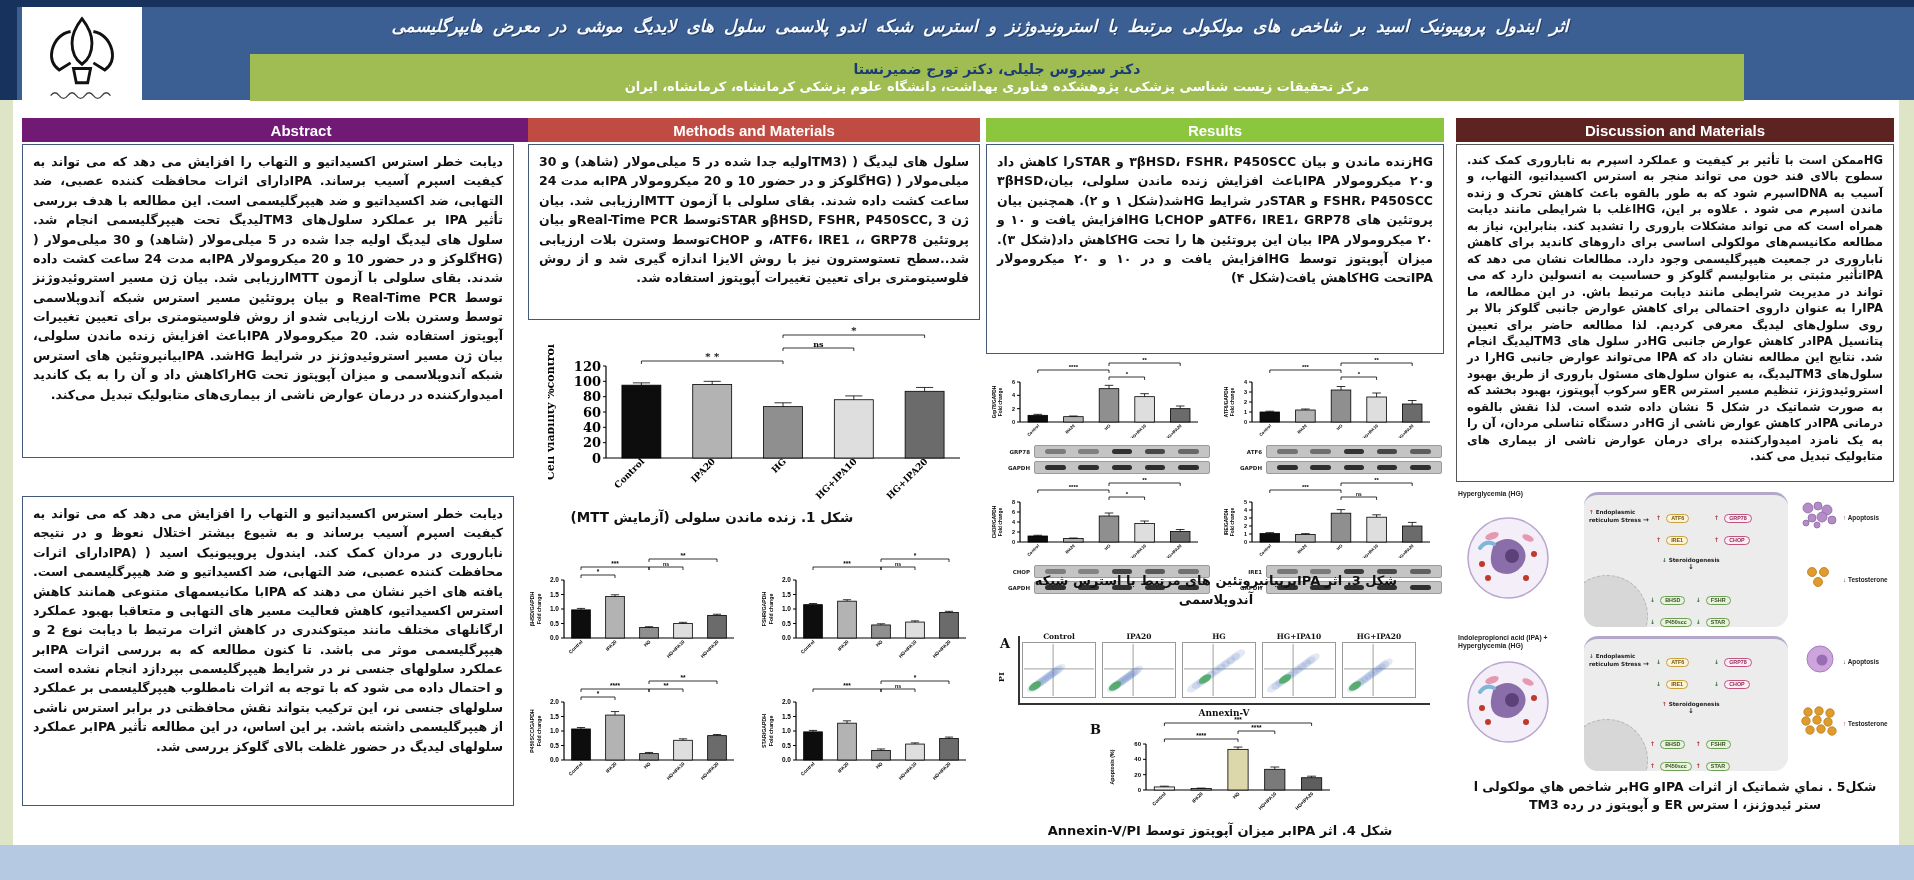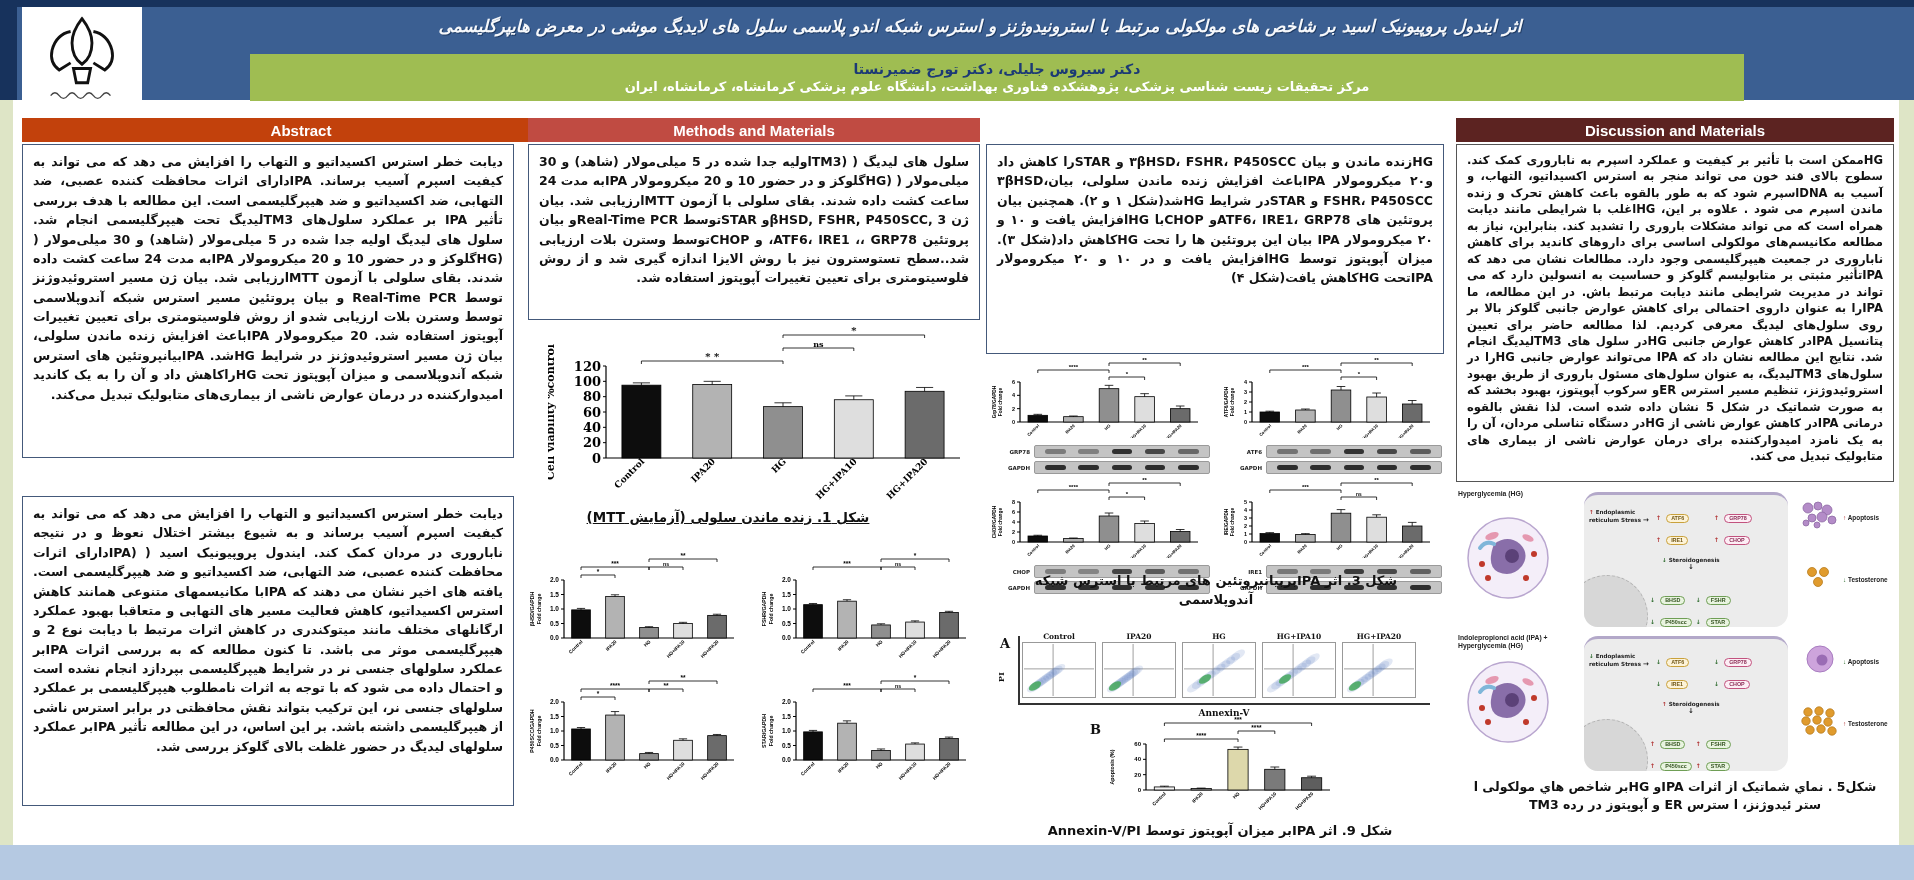--- a/index.html
+++ b/index.html
@@ -6,21 +6,21 @@
   .poster{position:relative;width:1914px;height:880px;background:#ffffff;overflow:hidden;
           font-family:"DejaVu Sans",sans-serif;}
   
   .top-band{position:absolute;top:0;left:0;width:1914px;height:100px;background:#3b5f92;}
   .top-accent{position:absolute;top:0;left:0;width:1914px;height:7px;background:#17325c;}
   .left-accent{position:absolute;top:0;left:0;width:17px;height:100px;background:#17325c;}
   .logo-card{position:absolute;top:7px;left:22px;width:120px;height:106px;background:#fff;
              display:flex;flex-direction:column;align-items:center;justify-content:center;z-index:3;}
   .poster-title{position:absolute;top:16px;left:270px;width:1420px;text-align:center;
       direction:rtl;color:#f6f8fb;font-size:17px;font-weight:bold;font-style:italic;
-      text-shadow:1px 1px 0 #1e3a63;}
+      text-shadow:1px 1px 0 #1e3a63;font-family:Liberation Mono, monospace;}
   .author-band{position:absolute;top:54px;left:250px;width:1494px;height:47px;background:#9fbd52;
       display:flex;flex-direction:column;align-items:center;justify-content:center;z-index:2;}
   .authors{direction:rtl;color:#1c3a75;font-size:14px;font-weight:bold;line-height:1.35;}
   .affiliation{direction:rtl;color:#ffffff;font-size:13px;font-weight:bold;line-height:1.3;}
   
   .side-strip{position:absolute;top:100px;height:745px;background:#dee5c6;}
   .side-strip.l{left:0;width:13px;} .side-strip.r{right:0;width:15px;}
   .bottom-strip{position:absolute;top:845px;left:0;width:1914px;height:35px;background:#b5c9e2;}
   
   .sec-header{position:absolute;height:24px;display:flex;align-items:center;justify-content:center;
@@ -99,21 +99,21 @@
 
   <div class="author-band" style="background: rgb(159, 189, 82);">
     <div class="authors">دکتر سیروس جلیلی، دکتر تورج ضمیرنستا</div>
     <div class="affiliation">مرکز تحقیقات زیست شناسی پزشکی، پژوهشکده فناوری بهداشت، دانشگاه علوم پزشکی کرمانشاه، کرمانشاه، ایران</div>
   </div>
 
   <div class="side-strip l"></div>
   <div class="side-strip r"></div>
   <div class="bottom-strip"></div>
 
-  <div class="sec-header" style="left: 22px; top: 118px; width: 558px; background: #c2410c; text-align: center;">
+  <div class="sec-header" style="left: 22px; top: 118px; width: 558px; background: #701a75; text-align: center;">
     <span>Abstract</span>
   </div>
   <div class="sec-box" style="left:22px;top:144px;width:492px;height:314px;">دیابت خطر استرس اکسیداتیو و التهاب را افزایش می دهد که می تواند به کیفیت اسپرم آسیب برساند. IPAدارای اثرات محافظت کننده عصبی، ضد التهابی، ضد اکسیداتیو و ضد هیپرگلیسمی است. این مطالعه با هدف بررسی تأثیر IPA بر عملکرد سلول‌های TM3لیدیگ تحت هیپرگلیسمی انجام شد. سلول های لیدیگ اولیه جدا شده در 5 میلی‌مولار (شاهد) و 30 میلی‌مولار ( (HGگلوکز و در حضور 10 و 20 میکرومولار IPAبه مدت 24 ساعت کشت داده شدند. بقای سلولی با آزمون MTTارزیابی شد. بیان ژن مسیر استروئیدوژنز توسط Real-Time PCR و بیان پروتئین مسیر استرس شبکه آندوپلاسمی توسط وسترن بلات ارزیابی شدو از روش فلوسیتومتری برای تعیین تغییرات آپوپتوز استفاده شد. 20 میکرومولار IPAباعث افزایش زنده ماندن سلولی، بیان ژن مسیر استروئیدوژنز در شرایط HGشد. IPAبیانپروتئین های استرس شبکه آندوپلاسمی و میزان آپوپتوز تحت HGراکاهش داد و آن را به یک کاندید امیدوارکننده در درمان عوارض ناشی از بیماری‌های متابولیک تبدیل می‌کند.</div>
 
   <div class="sec-box" style="left:22px;top:496px;width:492px;height:310px;">دیابت خطر استرس اکسیداتیو و التهاب را افزایش می دهد که می تواند به کیفیت اسپرم آسیب برساند و به شیوع بیشتر اختلال نعوظ و در نتیجه ناباروری در مردان کمک کند. ایندول پروپیونیک اسید ( (IPAدارای اثرات محافظت کننده عصبی، ضد التهابی، ضد اکسیداتیو و ضد هیپرگلیسمی است. یافته های اخیر نشان می دهند که IPAبا مکانیسمهای متنوعی همانند کاهش استرس اکسیداتیو، کاهش فعالیت مسیر های التهابی و متعاقبا بهبود عملکرد ارگانلهای مختلف مانند میتوکندری در کاهش اثرات مرتبط با دیابت نوع 2 و هیپرگلیسمی موثر می باشد. تا کنون مطالعه که به بررسی اثرات IPAبر عملکرد سلولهای جنسی نر در شرایط هیپرگلیسمی بپردازد انجام نشده است و احتمال داده می شود که با توجه به اثرات نامطلوب هیپرگلیسمی بر عملکرد سلولهای جنسی نر، این ترکیب بتواند نقش محافظتی در برابر استرس ناشی از هیپرگلیسمی داشته باشد. بر این اساس، در این مطالعه تأثیر IPAبر عملکرد سلولهای لیدیگ در حضور غلظت بالای گلوکز بررسی شد.</div>
 
   <div class="sec-header" style="left: 528px; top: 118px; width: 452px; background: rgb(192, 75, 66);">
     <span>Methods and Materials</span>
   </div>
   <div class="sec-box" style="left:528px;top:144px;width:452px;height:176px;">سلول های لیدیگ ( (TM3اولیه جدا شده در 5 میلی‌مولار (شاهد) و 30 میلی‌مولار ( (HGگلوکز و در حضور 10 و 20 میکرومولار IPAبه مدت 24 ساعت کشت داده شدند. بقای سلولی با آزمون MTTارزیابی شد. بیان ژن βHSD, FSHR, P450SCC, 3و STARتوسط Real-Time PCRو بیان پروتئین ATF6، IRE1 ،، GRP78، و CHOPتوسط وسترن بلات ارزیابی شد..سطح تستوسترون نیز با روش الایزا اندازه گیری شد و از روش فلوسیتومتری برای تعیین تغییرات آپوپتوز استفاده شد.</div>
@@ -156,21 +156,21 @@
         <line x1="368.03319999999997" y1="63.46666666666666" x2="385.16679999999997" y2="63.46666666666666" stroke="#000" stroke-width="0.8"></line>
         <text x="0" y="0" text-anchor="end" font-size="9" font-weight="bold" transform="translate(380.2,138) rotate(-45)" style="font-family:&quot;DejaVu Serif&quot;,serif">HG+IPA20</text>
         <path d="M 93.4 40 L 93.4 37 L 235 37 L 235 40" fill="none" stroke="#000" stroke-width="0.8"></path>
         <text x="164.2" y="35.5" text-anchor="middle" font-size="10" font-weight="bold" style="font-family:&quot;DejaVu Serif&quot;,serif">* *</text>
         <path d="M 235 27 L 235 24 L 305.79999999999995 24 L 305.79999999999995 27" fill="none" stroke="#000" stroke-width="0.8"></path>
         <text x="270.4" y="22.5" text-anchor="middle" font-size="8" font-weight="bold" style="font-family:&quot;DejaVu Serif&quot;,serif">ns</text>
         <path d="M 235 14 L 235 11 L 376.59999999999997 11 L 376.59999999999997 14" fill="none" stroke="#000" stroke-width="0.8"></path>
         <text x="305.79999999999995" y="9.5" text-anchor="middle" font-size="10" font-weight="bold" style="font-family:&quot;DejaVu Serif&quot;,serif">*</text>
         <text x="0" y="0" text-anchor="middle" font-size="11" font-weight="bold" transform="translate(6,88) rotate(-90)" style="font-family:&quot;DejaVu Serif&quot;,serif">Cell viability %control</text>
       </svg></div>
-  <div class="caption" style="left:568px;top:508px;width:320px;text-decoration:underline;">شکل 1. زنده ماندن سلولی (آزمایش MTT)</div>
+  <div class="caption" style="left:552px;top:508px;width:320px;">شکل 1. زنده ماندن سلولی (آزمایش MTT)</div>
 
   <div class="fig grid2" style="left:528px;top:552px;width:452px;">
     <div><svg width="214" height="114" viewBox="0 0 214 114">
           <line x1="36" y1="28" x2="36" y2="86" stroke="#000" stroke-width="1.2"></line>
           <line x1="36" y1="86" x2="206" y2="86" stroke="#000" stroke-width="1.2"></line>
           <line x1="33" y1="86" x2="36" y2="86" stroke="#000" stroke-width="1"></line>
           <text x="31" y="88.34" text-anchor="end" font-size="6.5" font-weight="bold" style="font-family:&quot;Liberation Sans&quot;,&quot;DejaVu Sans&quot;,sans-serif">0.0</text>
           <line x1="33" y1="71.5" x2="36" y2="71.5" stroke="#000" stroke-width="1"></line>
           <text x="31" y="73.84" text-anchor="end" font-size="6.5" font-weight="bold" style="font-family:&quot;Liberation Sans&quot;,&quot;DejaVu Sans&quot;,sans-serif">0.5</text>
           <line x1="33" y1="57" x2="36" y2="57" stroke="#000" stroke-width="1"></line>
@@ -333,20 +333,23 @@
           <text x="87" y="13.5" text-anchor="middle" font-size="6.5" font-weight="bold" style="font-family:&quot;Liberation Sans&quot;,&quot;DejaVu Sans&quot;,sans-serif">***</text>
           <path d="M 121 18 L 121 15 L 155 15 L 155 18" fill="none" stroke="#000" stroke-width="0.8"></path>
           <text x="138" y="13.5" text-anchor="middle" font-size="5.2" font-weight="bold" style="font-family:&quot;Liberation Sans&quot;,&quot;DejaVu Sans&quot;,sans-serif">ns</text>
           <path d="M 121 10 L 121 7 L 189 7 L 189 10" fill="none" stroke="#000" stroke-width="0.8"></path>
           <text x="155" y="5.5" text-anchor="middle" font-size="6.5" font-weight="bold" style="font-family:&quot;Liberation Sans&quot;,&quot;DejaVu Sans&quot;,sans-serif">*</text>
           <text x="0" y="0" text-anchor="middle" font-size="5.2" font-weight="bold" transform="translate(6,57) rotate(-90)" style="font-family:&quot;Liberation Sans&quot;,&quot;DejaVu Sans&quot;,sans-serif">STAR/GAPDH</text>
           <text x="0" y="0" text-anchor="middle" font-size="5.2" font-weight="bold" transform="translate(12.7,57) rotate(-90)" style="font-family:&quot;Liberation Sans&quot;,&quot;DejaVu Sans&quot;,sans-serif">Fold change</text>
         </svg></div>
   </div>
 
+  <div class="sec-header" style="left: 986px; top: 118px; width: 458px; background: rgb(140, 198, 62);">
+    <span>Results</span>
+  </div>
   <div class="sec-box" style="left:986px;top:144px;width:458px;height:210px;">HGزنده ماندن و بیان ۳βHSD، FSHR، P450SCC و STARرا کاهش داد و۲۰ میکرومولار IPAباعث افزایش زنده ماندن سلولی، بیان۳βHSD، FSHR، P450SCC و STARدر شرایط HGشد(شکل ۱ و ۲). همچنین بیان پروتئین های ATF6، IRE1، GRP78و CHOPبا HGافزایش یافت و ۱۰ و ۲۰ میکرومولار IPA بیان این پروتئین ها را تحت HGکاهش داد(شکل ۳). میزان آپوپتوز توسط HGافزایش یافت و در ۱۰ و ۲۰ میکرومولار IPAتحت HGکاهش یافت(شکل ۴)</div>
 
   <div class="fig grid2" style="left:990px;top:358px;width:452px;row-gap:4px;">
     <div><svg width="216" height="80" viewBox="0 0 216 80">
           <line x1="30" y1="24" x2="30" y2="64" stroke="#000" stroke-width="1.2"></line>
           <line x1="30" y1="64" x2="208" y2="64" stroke="#000" stroke-width="1.2"></line>
           <line x1="27" y1="64" x2="30" y2="64" stroke="#000" stroke-width="1"></line>
           <text x="25" y="65.98" text-anchor="end" font-size="5.5" font-weight="bold" style="font-family:&quot;Liberation Sans&quot;,&quot;DejaVu Sans&quot;,sans-serif">0</text>
           <line x1="27" y1="50.66666666666667" x2="30" y2="50.66666666666667" stroke="#000" stroke-width="1"></line>
           <text x="25" y="52.64666666666667" text-anchor="end" font-size="5.5" font-weight="bold" style="font-family:&quot;Liberation Sans&quot;,&quot;DejaVu Sans&quot;,sans-serif">2</text>
@@ -722,21 +725,21 @@
         <line x1="199.1472" y1="60.199999999999996" x2="208.0528" y2="60.199999999999996" stroke="#000" stroke-width="0.8"></line>
         <text x="0" y="0" text-anchor="end" font-size="4.8" font-weight="bold" transform="translate(205.51999999999998,78) rotate(-45)" style="font-family:&quot;Liberation Sans&quot;,&quot;DejaVu Sans&quot;,sans-serif">HG+IPA20</text>
         <path d="M 56.4 26 L 56.4 23 L 130 23 L 130 26" fill="none" stroke="#000" stroke-width="0.8"></path>
         <text x="93.2" y="21.5" text-anchor="middle" font-size="6.5" font-weight="bold" style="font-family:&quot;Liberation Sans&quot;,&quot;DejaVu Sans&quot;,sans-serif">****</text>
         <path d="M 130 18 L 130 15 L 166.79999999999998 15 L 166.79999999999998 18" fill="none" stroke="#000" stroke-width="0.8"></path>
         <text x="148.39999999999998" y="13.5" text-anchor="middle" font-size="6.5" font-weight="bold" style="font-family:&quot;Liberation Sans&quot;,&quot;DejaVu Sans&quot;,sans-serif">****</text>
         <path d="M 56.4 10 L 56.4 7 L 203.6 7 L 203.6 10" fill="none" stroke="#000" stroke-width="0.8"></path>
         <text x="130" y="5.5" text-anchor="middle" font-size="6.5" font-weight="bold" style="font-family:&quot;Liberation Sans&quot;,&quot;DejaVu Sans&quot;,sans-serif">***</text>
         <text x="0" y="0" text-anchor="middle" font-size="5.2" font-weight="bold" transform="translate(6,51) rotate(-90)" style="font-family:&quot;Liberation Sans&quot;,&quot;DejaVu Sans&quot;,sans-serif">Apoptosis (%)</text>
       </svg></div>
-  <div class="caption" style="left:1000px;top:822px;width:440px;font-size:13px;">شکل 9. اثر IPAبر میزان آپوپتوز توسط Annexin-V/PI</div>
+  <div class="caption" style="left:1000px;top:822px;width:440px;font-size:13px;">شکل 4. اثر IPAبر میزان آپوپتوز توسط Annexin-V/PI</div>
 
   <div class="sec-header" style="left: 1456px; top: 118px; width: 438px; background: rgb(92, 35, 33);">
     <span>Discussion and  Materials</span>
   </div>
   <div class="sec-box" style="left:1456px;top:144px;width:438px;height:338px;font-size:11.6px;line-height:1.42;border-color:#555;">HGممکن است با تأثیر بر کیفیت و عملکرد اسپرم به ناباروری کمک کند. سطوح بالای قند خون می تواند منجر به استرس اکسیداتیو، التهاب، و آسیب به DNAاسپرم شود که به طور بالقوه باعث کاهش تحرک و زنده ماندن اسپرم می شود . علاوه بر این، HGاغلب با شرایطی مانند دیابت همراه است که می تواند مشکلات باروری را تشدید کند. بنابراین، نیاز به مطالعه مکانیسم‌های مولکولی اساسی برای داروهای کاندید برای کاهش ناباروری در جمعیت هیپرگلیسمی وجود دارد. مطالعات نشان می دهد که IPAتأثیر مثبتی بر متابولیسم گلوکز و حساسیت به انسولین دارد که می تواند در مدیریت شرایطی مانند دیابت مرتبط باش. در این مطالعه، ما IPAرا به عنوان داروی احتمالی برای کاهش عوارض جانبی گلوکز بالا بر روی سلول‌های لیدیگ معرفی کردیم. لذا مطالعه حاضر برای تعیین پتانسیل IPAدر کاهش عوارض جانبی HGدر سلول های TM3لیدیگ انجام شد. نتایج این مطالعه نشان داد که IPA می‌تواند عوارض جانبی HGرا در سلول‌های TM3لیدیگ، به عنوان سلول‌های مسئول باروری از طریق بهبود استروئیدوژنز، تنظیم مسیر استرس ERو سرکوب آپوپتوز، بهبود بخشد که به صورت شماتیک در شکل 5 نشان داده شده است. لذا نقش بالقوه درمانی IPAدر کاهش عوارض ناشی از HGدر دستگاه تناسلی مردان، آن را به یک نامزد امیدوارکننده برای درمان عوارض ناشی از بیماری های متابولیک تبدیل می کند.</div>
 
   <div class="pw" style="left:1456px;top:488px;">
       <div class="pw-label">Hyperglycemia (HG)</div>
       <div class="pw-cell"><svg width="88" height="88" viewBox="0 0 88 88">
           <circle cx="44" cy="44" r="40" fill="#f4eef9" stroke="#b9a6cf" stroke-width="1.5"></circle>

